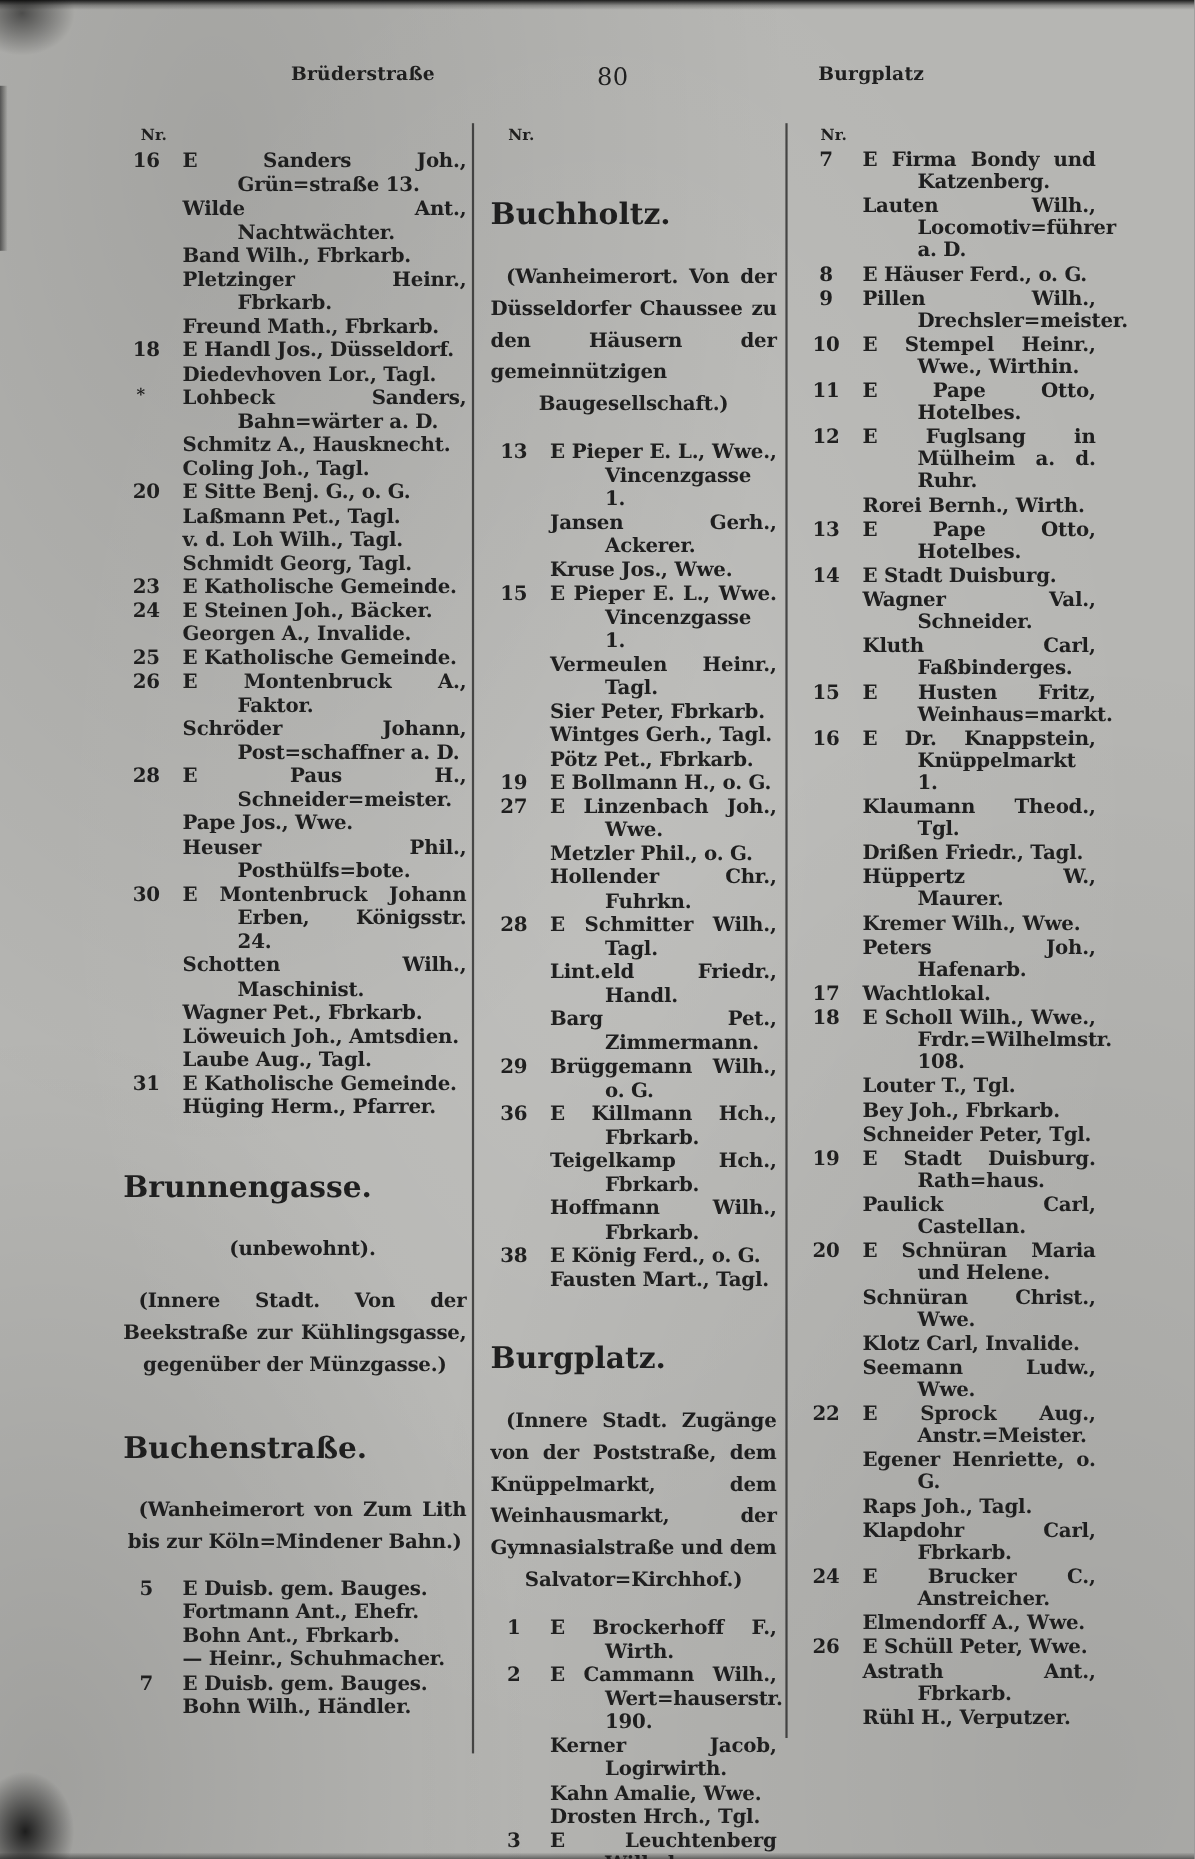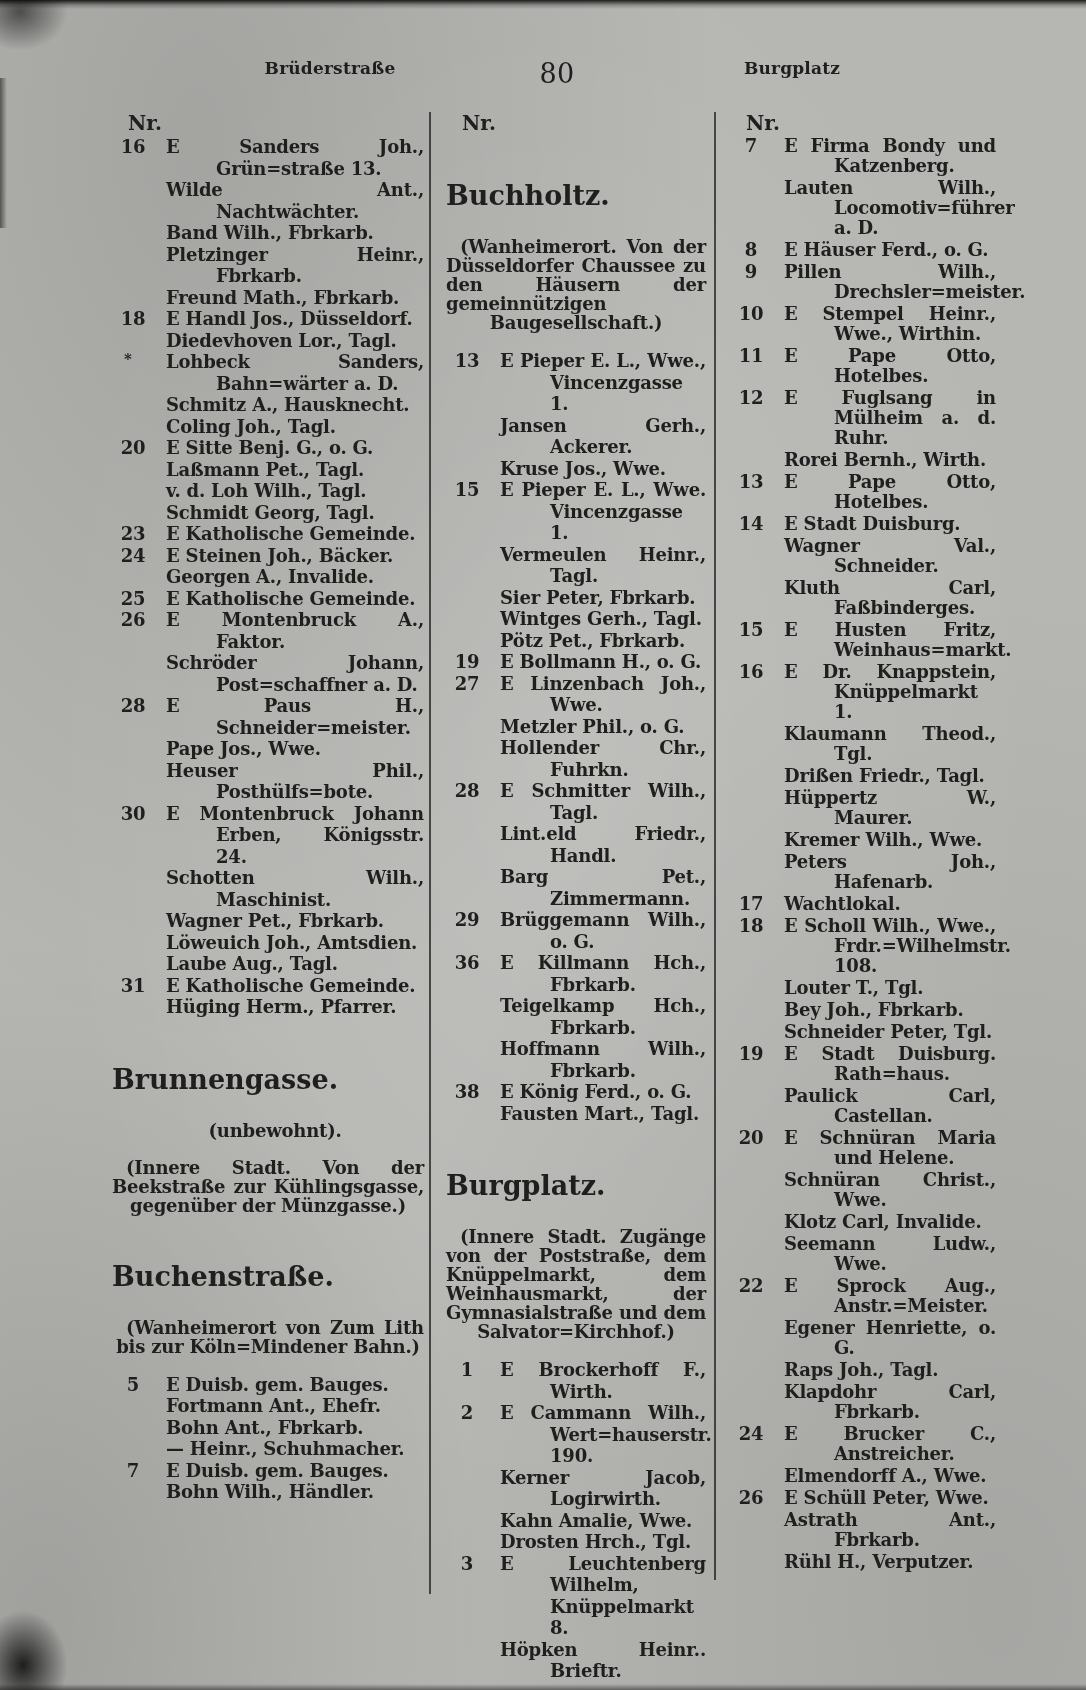--- a/index.html
+++ b/index.html
@@ -23,50 +23,50 @@
     background:radial-gradient(ellipse, rgba(0,0,0,0.82), transparent 70%); }
   .art-left { top:78px; left:0; width:7px; height:150px;
     background:linear-gradient(to right, rgba(0,0,0,0.5), transparent); }
   .art-bottom { bottom:0; left:0; width:100%; height:6px;
     background:linear-gradient(to top, rgba(0,0,0,0.45), transparent); }
 
   
   .hdr { position:absolute; top:58px; transform:translateX(-50%);
          font-weight:bold; font-size:17px; letter-spacing:0.2px; white-space:nowrap; }
   .hdr-left  { left:330px; }
-  .hdr-num   { left:557px; font-weight:normal; font-size:27px; }
+  .hdr-num   { left:557px; font-weight:normal; font-size:22px; }
   .hdr-right { left:792px;text-align:center; }
 
   
   .divider { position:absolute; width:2px; background:rgba(25,25,25,0.72); }
   .div1 { left:429px; top:112px; height:1482px; }
   .div2 { left:714px; top:112px; height:1468px; }
 
   
   .col { position:absolute; top:112px; }
   .col1 { left:112px; width:312px; }
   .col2 { left:446px; width:260px; }
   .col3 { left:730px; width:266px; }
 
   
-  .nr { font-weight:bold; font-size:20px; line-height:22px; padding-left:16px; margin-bottom:2px; }
+  .nr { font-weight:bold; font-size:14px; line-height:22px; padding-left:16px; margin-bottom:2px; }
   .entry {
     position:relative; font-weight:bold; font-size:18px; line-height:21.5px;
     letter-spacing:-0.2px; text-align:justify;
     padding-left:104px; text-indent:-104px;
   }
   .col3 .entry { line-height:20px; margin-bottom:2px; }
   .entry.sub { text-indent:-50px; }
   .entry .num { display:inline-block; min-width:42px; margin-right:12px;
                 text-align:center; text-indent:0; white-space:nowrap; }
   .entry .mark { position:absolute; left:12px; top:-2px; font-size:15px; text-indent:0; }
 
   
   .shead { font-weight:bold; font-size:27px; text-align:left; margin:46px 0 26px; }
-  .spara { font-weight:bold; font-size:18px; line-height:19px; letter-spacing:-0.2px;
+  .spara { font-weight:bold; font-size:18px; line-height:29px; letter-spacing:-0.2px;
            text-align:justify; text-align-last:center; text-indent:14px; margin:18px 0; }
 </style>
 </head>
 <body>
 
 <div class="page">
   <div class="art art-top"></div>
   <div class="art art-topleft"></div>
   <div class="art art-bl"></div>
   <div class="art art-left"></div>

